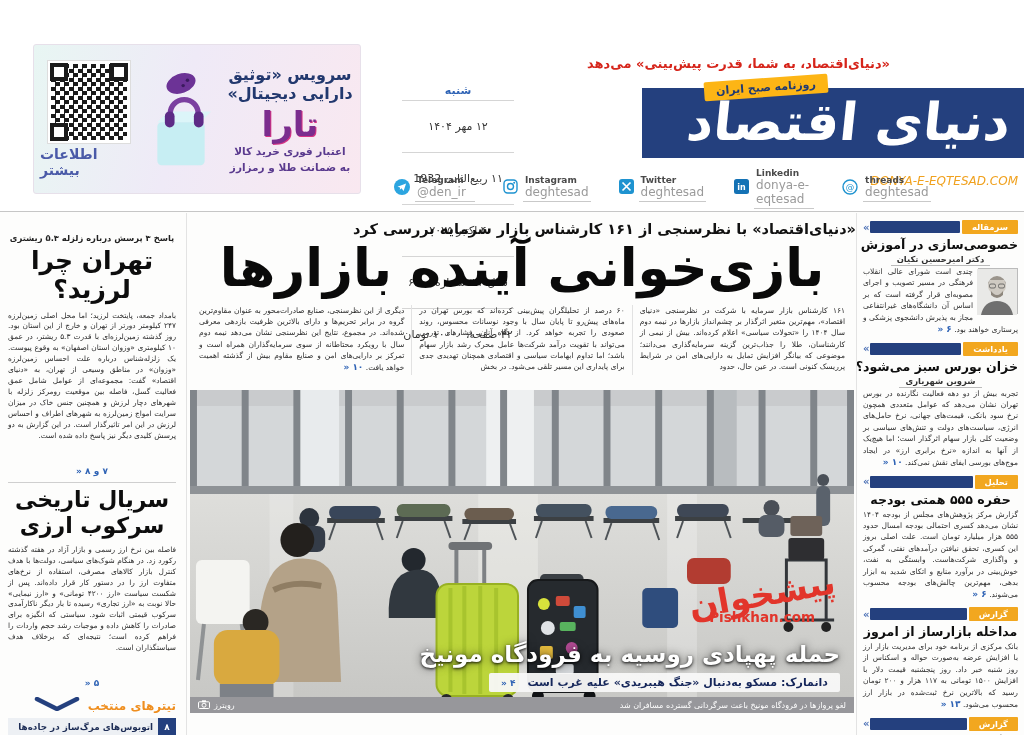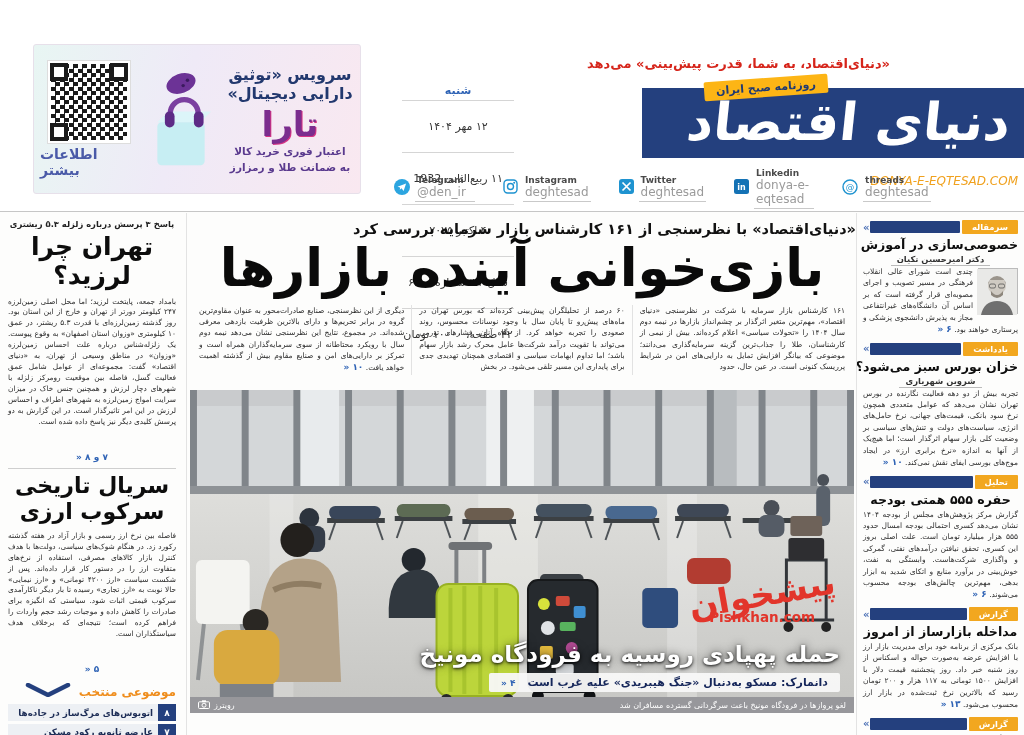--- a/index.html
+++ b/index.html
@@ -26,21 +26,21 @@
 .banner{position:absolute;left:642px;top:88px;right:0;height:70px;background:#24407e}
 .logo{position:absolute;right:14px;top:2px;font-size:52px;font-weight:bold;color:#fff;direction:rtl;line-height:1.25;transform:skewX(-6deg);white-space:nowrap}
 .badge{position:absolute;left:62px;top:-10px;background:#fdb515;color:#203a72;font-weight:bold;font-size:11px;padding:3px 12px;transform:rotate(-4deg);border-radius:2px;white-space:nowrap}
 .website{position:absolute;right:6px;top:174px;color:#f0a11e;font-weight:normal;font-size:12px;font-style:italic}
 .social{position:absolute;left:394px;top:168px;width:478px;display:flex;gap:28px;align-items:center}
 .soc{display:flex;gap:5px;align-items:center}
 .soc-tx{display:flex;flex-direction:column;font-size:8.5px;border-bottom:1px solid #c9c9c9;padding:0 2px 2px;min-width:60px}
 .soc-tx b{font-size:9px;color:#4a4a4a}
 .soc-tx i{font-style:normal;color:#9a9a9a;font-size:12px}
 
-.col-left{position:absolute;left:0;top:213px;width:187px;height:522px;padding:6px 10px 4px 8px;border-right:1px solid #e3e3e3;direction:rtl;overflow:hidden}
+.col-left{position:absolute;left:0;top:213px;width:187px;height:522px;padding:20px 10px 4px 8px;border-right:1px solid #e3e3e3;direction:rtl;overflow:hidden}
 .kick1{font-size:8.4px;font-weight:bold;color:#222;text-align:center}
 .t1{font-size:25px;font-weight:bold;text-align:center;line-height:1.15;margin:4px 0 6px;color:#0d0d0d}
 .t2{font-size:22px;font-weight:bold;text-align:center;line-height:1.2;margin:3px 0 5px;color:#0d0d0d}
 .bod{font-size:7.4px;line-height:1.48;text-align:justify;color:#2b2b2b}
 .ref{color:#2f63b5;font-weight:bold;font-size:9px;white-space:nowrap}
 .refline{text-align:center;margin:17px 0 3px}
 hr.div{border:none;border-top:1px solid #cfcfcf;margin:4px 0}
 .sel-head{display:flex;align-items:center;gap:8px;margin:6px 0 3px}
 .sel-head .tt{color:#ef8e1e;font-weight:bold;font-size:12px;white-space:nowrap}
 .sel-head svg{flex:none}
@@ -200,21 +200,21 @@
     <div class="kick1">پاسخ ۳ پرسش درباره زلزله ۵.۳ ریشتری</div>
     <h2 class="t1">تهران چرا لرزید؟</h2>
     <p class="bod"><span>بامداد جمعه، پایتخت لرزید؛ اما محل اصلی زمین‌لرزه ۲۴۷ کیلومتر دورتر از تهران و خارج از این استان بود. روز گذشته زمین‌لرزه‌ای با قدرت ۵.۳ ریشتر، در عمق ۱۰ کیلومتری «وزوان استان اصفهان» به وقوع پیوست. یک زلزله‌شناس درباره علت احساس زمین‌لرزه «وزوان» در مناطق وسیعی از تهران، به «دنیای اقتصاد» گفت: مجموعه‌ای از عوامل شامل عمق فعالیت گسل، فاصله بین موقعیت رومرکز زلزله با شهرهای دچار لرزش و همچنین جنس خاک در میزان سرایت امواج زمین‌لرزه به شهرهای اطراف و احساس لرزش در این امر تاثیرگذار است. در این گزارش به دو پرسش کلیدی دیگر نیز پاسخ داده شده است.</span></p>
     <div class="refline"><b class="ref">۷ و ۸ «</b></div>
     <hr class="div">
     <h2 class="t2">سریال تاریخی سرکوب ارزی</h2>
     <p class="bod"><span>فاصله بین نرخ ارز رسمی و بازار آزاد در هفته گذشته رکورد زد. در هنگام شوک‌های سیاسی، دولت‌ها با هدف کنترل بازار کالاهای مصرفی، استفاده از نرخ‌های متفاوت ارز را در دستور کار قرار داده‌اند. پس از شکست سیاست «ارز ۴۲۰۰ تومانی» و «ارز نیمایی» حالا نوبت به «ارز تجاری» رسیده تا بار دیگر ناکارآمدی سرکوب قیمتی اثبات شود. سیاستی که انگیزه برای صادرات را کاهش داده و موجبات رشد حجم واردات را فراهم کرده است؛ نتیجه‌ای که برخلاف هدف سیاستگذاران است.</span></p>
     <div class="refline"><b class="ref">۵ «</b></div>
 
     <div class="sel-head">
-      <span class="tt">موضوعی منتخب</span>
+      <span class="tt">تیترهای منتخب</span>
       <span>
         <svg width="46" height="14" viewBox="0 0 46 14">
             <path d="M3 2l20 10L43 2" fill="none" stroke="#24407e" stroke-width="4.5" stroke-linecap="round" stroke-linejoin="round"></path>
           </svg>
       </span>
     </div>
 
     <div class="li">
         <span class="pg">۸</span>
         <span class="lb">اتوبوس‌های مرگ‌ساز در جاده‌ها</span>

